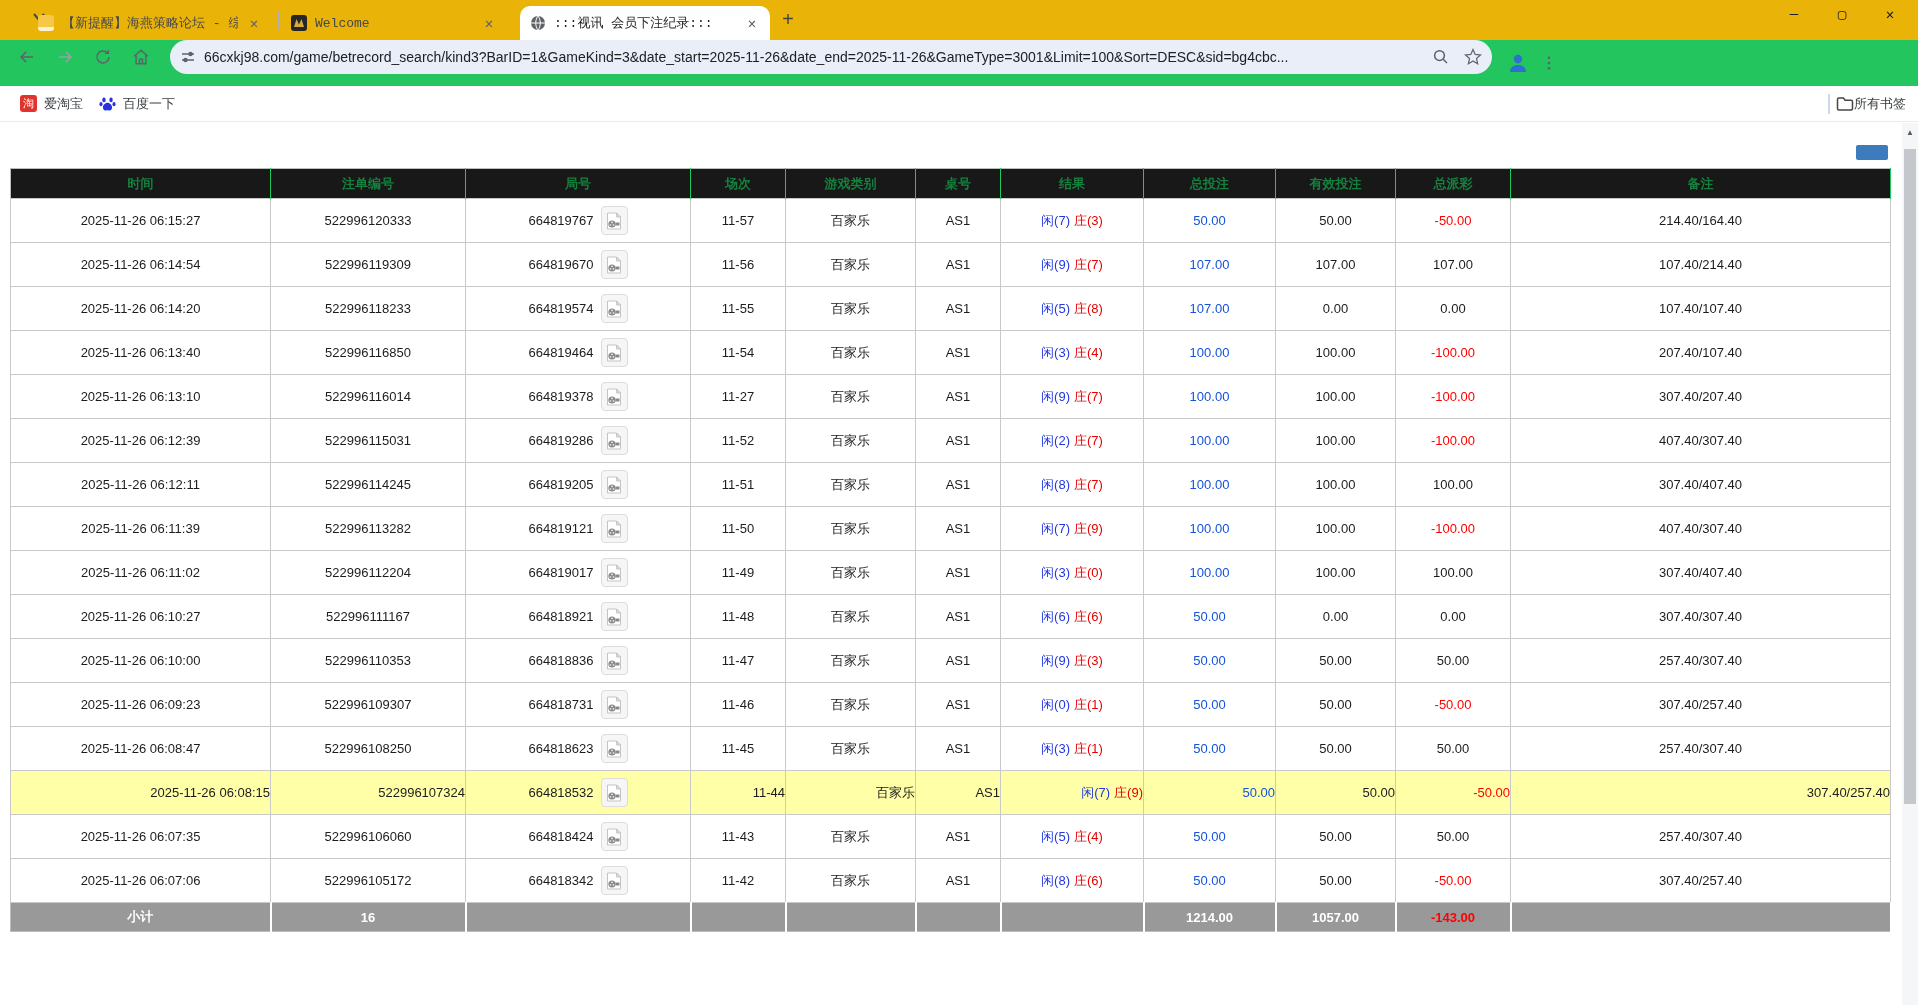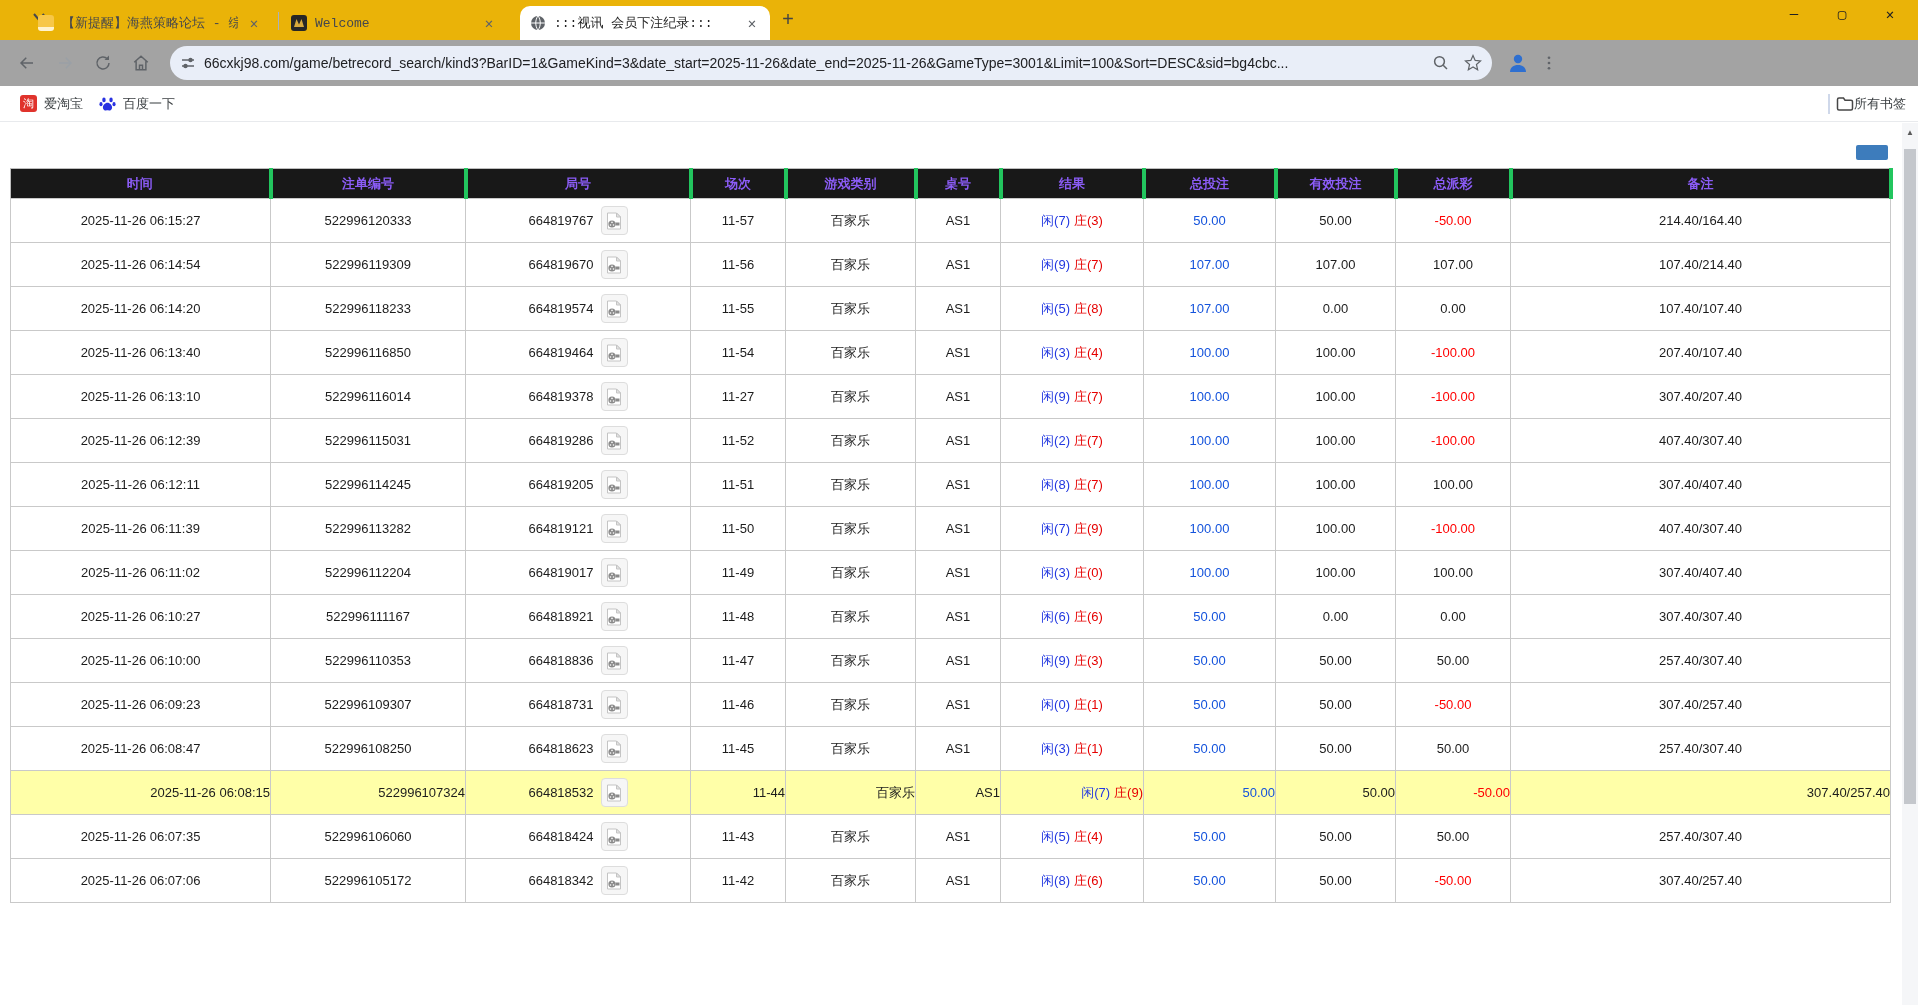--- a/index.html
+++ b/index.html
@@ -19,21 +19,21 @@
   .newtab { position:absolute; left:776px; top:9px; font-size:20px; color:#444; width:24px; text-align:center; }
   .wincontrols { position:absolute; right:18px; top:6px; display:flex; gap:28px; color:#202124; font-size:14px; }
   .wincontrols span { width:20px; text-align:center; }
   .fav { width:16px; height:16px; flex:0 0 16px; }
   .fav-yellow { background:#f7c748; border-radius:3px; border-bottom:4px solid #fff3cf; }
   .fav-dark  { background:#262626; border-radius:3px; position:relative; }
   .fav-dark i { position:absolute; left:3px; top:4px; width:10px; height:8px;
      background:#d8a93d; clip-path:polygon(0 100%,25% 0,50% 70%,75% 0,100% 100%); }
 
   
-  .toolbar { height:46px; background:#a3a3a3; display:flex; align-items:center; padding:0 10px; }
+  .toolbar { height:46px; background:#22c55e; display:flex; padding:0 10px; }
   .tool-ic { width:34px; height:34px; display:flex; align-items:center; justify-content:center;
     border-radius:50%; margin-right:4px; }
   .omnibox { width:1322px; height:34px; background:#e9eef8; border-radius:17px;
     display:flex; align-items:center; padding:0 10px; margin-left:8px; }
   .omnibox .url { flex:1; font-size:14px; color:#202124; white-space:nowrap; overflow:hidden; margin-left:8px; }
   .right-ics { display:flex; align-items:center; gap:10px; margin-left:14px; }
 
   
   .bookmarks { height:36px; background:#fff; display:flex; align-items:center;
      padding:0 12px; border-bottom:1px solid #e8eaed; }
@@ -44,22 +44,22 @@
   .bm-right { margin-left:auto; display:flex; align-items:center; }
   .bm-vdiv { width:2px; height:20px; background:#cfd8ea; margin-right:6px; }
 
   
   .page { position:absolute; left:0; right:0; top:123px; bottom:0; background:#fff; }
   .top-btn { position:absolute; right:30px; top:22px; width:32px; height:15px;
      background:var(--top_button_blue,#3d7cbc); border-radius:2px; }
 
   table { border-collapse:collapse; table-layout:fixed; width:1880px;
      margin:45px 0 0 10px; border:1px solid #bdbdbd; }
-  th { background:var(--header_bg,#181818); color:#8b5cf6; font-size:13px; font-weight:bold;
-     height:30px; border-right:4px solid #22c55e;margin-top:38px; }
+  th { background:var(--header_bg,#181818); color:#15803d; font-size:13px; font-weight:bold;
+     height:30px; border-right:1px solid #22c55e;margin-top:38px; }
   tbody td { height:44px; font-size:13px; color:#1c1c1c; text-align:center;
      border:1px solid #c9c9c9; background:#fff; }
   tr.hl td { background:var(--highlight_yellow,#ffffa8);text-align:right; }
   td.blue { color:var(--accent_blue,#1453dc); }
   .money.neg { color:var(--negative_red,#ff0000); }
   .rp { color:var(--result_player_blue,#2238e0); }
   .rb { color:var(--result_banker_red,#e60000); margin-left:4px; }
   .round-wrap { display:flex; align-items:center; justify-content:center; gap:7px; }
   .vid-btn { width:27px; height:29px; background:#f6f6f6; border:1px solid #ddd;
      border-radius:4px; display:flex; align-items:center; justify-content:center; cursor:pointer; }
@@ -689,20 +689,33 @@
     <td>百家乐</td>
     <td>AS1</td>
     <td><span class="rp">闲(8)</span><span class="rb">庄(6)</span></td>
     <td class="blue">50.00</td>
     <td>50.00</td>
     <td class="money neg">-50.00</td>
     <td>307.40/257.40</td>
   </tr>
         </tbody>
       <tfoot>
+        <tr>
+          <td>小计</td>
+          <td>16</td>
+          <td></td>
+            <td></td>
+            <td></td>
+            <td></td>
+            <td></td>
+          <td>1214.00</td>
+          <td>1057.00</td>
+          <td class="fmoney neg">-143.00</td>
+          <td></td>
+        </tr>
       </tfoot>
     </table>
 
     <div class="scrollbar">
       <div class="sb-up">▲</div>
       <div class="sb-thumb"></div>
     </div>
   </div>
 </div>
 

